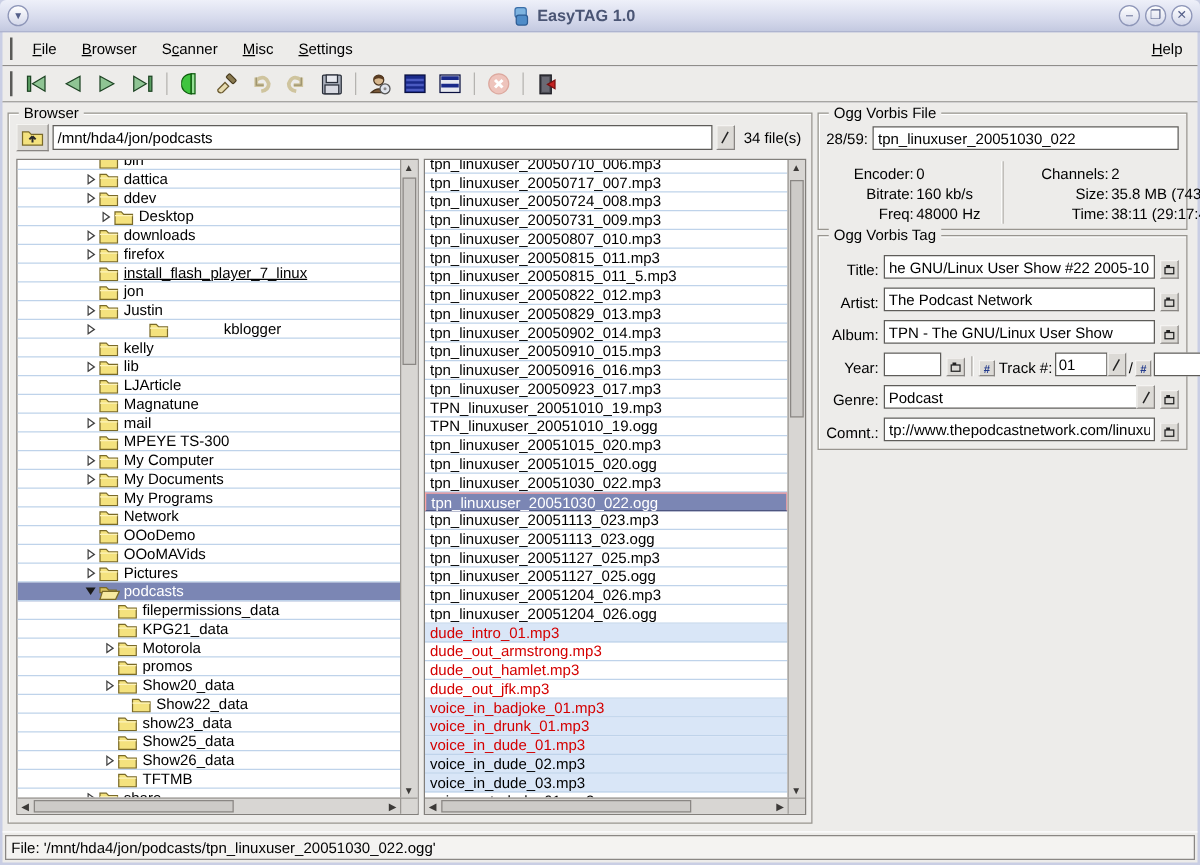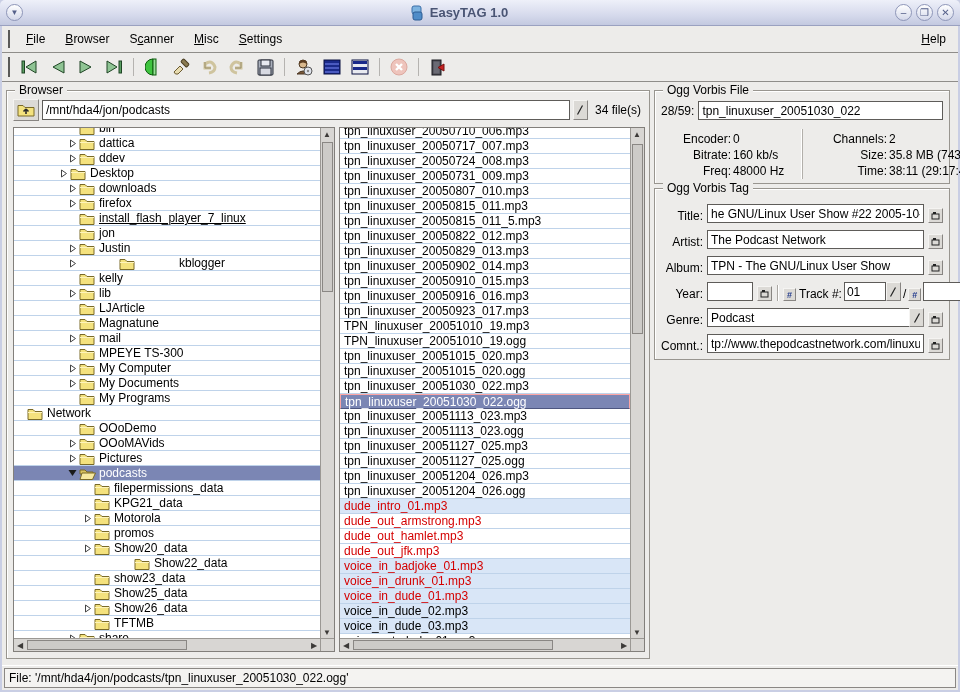--- a/index.html
+++ b/index.html
@@ -309,21 +309,21 @@
                   </svg>
                 </span>
                 <span class="fold">
                   <svg width="16" height="13" viewBox="0 0 16 13">
                     <path d="M1 2.5 h5 l2 2 h7 v8 H1 z" fill="#f4e27e" stroke="#7a6a28"></path>
                     <path d="M1 5.5 h14" stroke="#fdf3bb" stroke-width="1"></path>
                   </svg>
                 </span>
                 <span class="lbl">ddev</span>
               </div>
-              <div class="tree-row" style="padding-left: 43px; text-align: center;">
+              <div class="tree-row" style="padding-left: 64px; text-align: center;">
                 <span class="exp">
                   <svg width="8" height="9" viewBox="0 0 8 9">
                     <path d="M1.5 1 L6.5 4.5 L1.5 8 z" fill="#fff" stroke="#444"></path>
                   </svg>
                 </span>
                 <span class="fold">
                   <svg width="16" height="13" viewBox="0 0 16 13">
                     <path d="M1 2.5 h5 l2 2 h7 v8 H1 z" fill="#f4e27e" stroke="#7a6a28"></path>
                     <path d="M1 5.5 h14" stroke="#fdf3bb" stroke-width="1"></path>
                   </svg>
@@ -505,21 +505,21 @@
               <div class="tree-row" style="padding-left: 52px;">
                 <span class="exp"></span>
                 <span class="fold">
                   <svg width="16" height="13" viewBox="0 0 16 13">
                     <path d="M1 2.5 h5 l2 2 h7 v8 H1 z" fill="#f4e27e" stroke="#7a6a28"></path>
                     <path d="M1 5.5 h14" stroke="#fdf3bb" stroke-width="1"></path>
                   </svg>
                 </span>
                 <span class="lbl">My Programs</span>
               </div>
-              <div class="tree-row" style="">
+              <div class="tree-row" style="padding-left: 52px;">
                 <span class="exp"></span>
                 <span class="fold">
                   <svg width="16" height="13" viewBox="0 0 16 13">
                     <path d="M1 2.5 h5 l2 2 h7 v8 H1 z" fill="#f4e27e" stroke="#7a6a28"></path>
                     <path d="M1 5.5 h14" stroke="#fdf3bb" stroke-width="1"></path>
                   </svg>
                 </span>
                 <span class="lbl">Network</span>
               </div>
               <div class="tree-row" style="padding-left: 52px;">
@@ -625,21 +625,21 @@
                   </svg>
                 </span>
                 <span class="fold">
                   <svg width="16" height="13" viewBox="0 0 16 13">
                     <path d="M1 2.5 h5 l2 2 h7 v8 H1 z" fill="#f4e27e" stroke="#7a6a28"></path>
                     <path d="M1 5.5 h14" stroke="#fdf3bb" stroke-width="1"></path>
                   </svg>
                 </span>
                 <span class="lbl">Show20_data</span>
               </div>
-              <div class="tree-row" style="padding-left: 107px;">
+              <div class="tree-row" style="padding-left: 78px;">
                 <span class="exp"></span>
                 <span class="fold">
                   <svg width="16" height="13" viewBox="0 0 16 13">
                     <path d="M1 2.5 h5 l2 2 h7 v8 H1 z" fill="#f4e27e" stroke="#7a6a28"></path>
                     <path d="M1 5.5 h14" stroke="#fdf3bb" stroke-width="1"></path>
                   </svg>
                 </span>
                 <span class="lbl">Show22_data</span>
               </div>
               <div class="tree-row" style="padding-left: 67px;">

